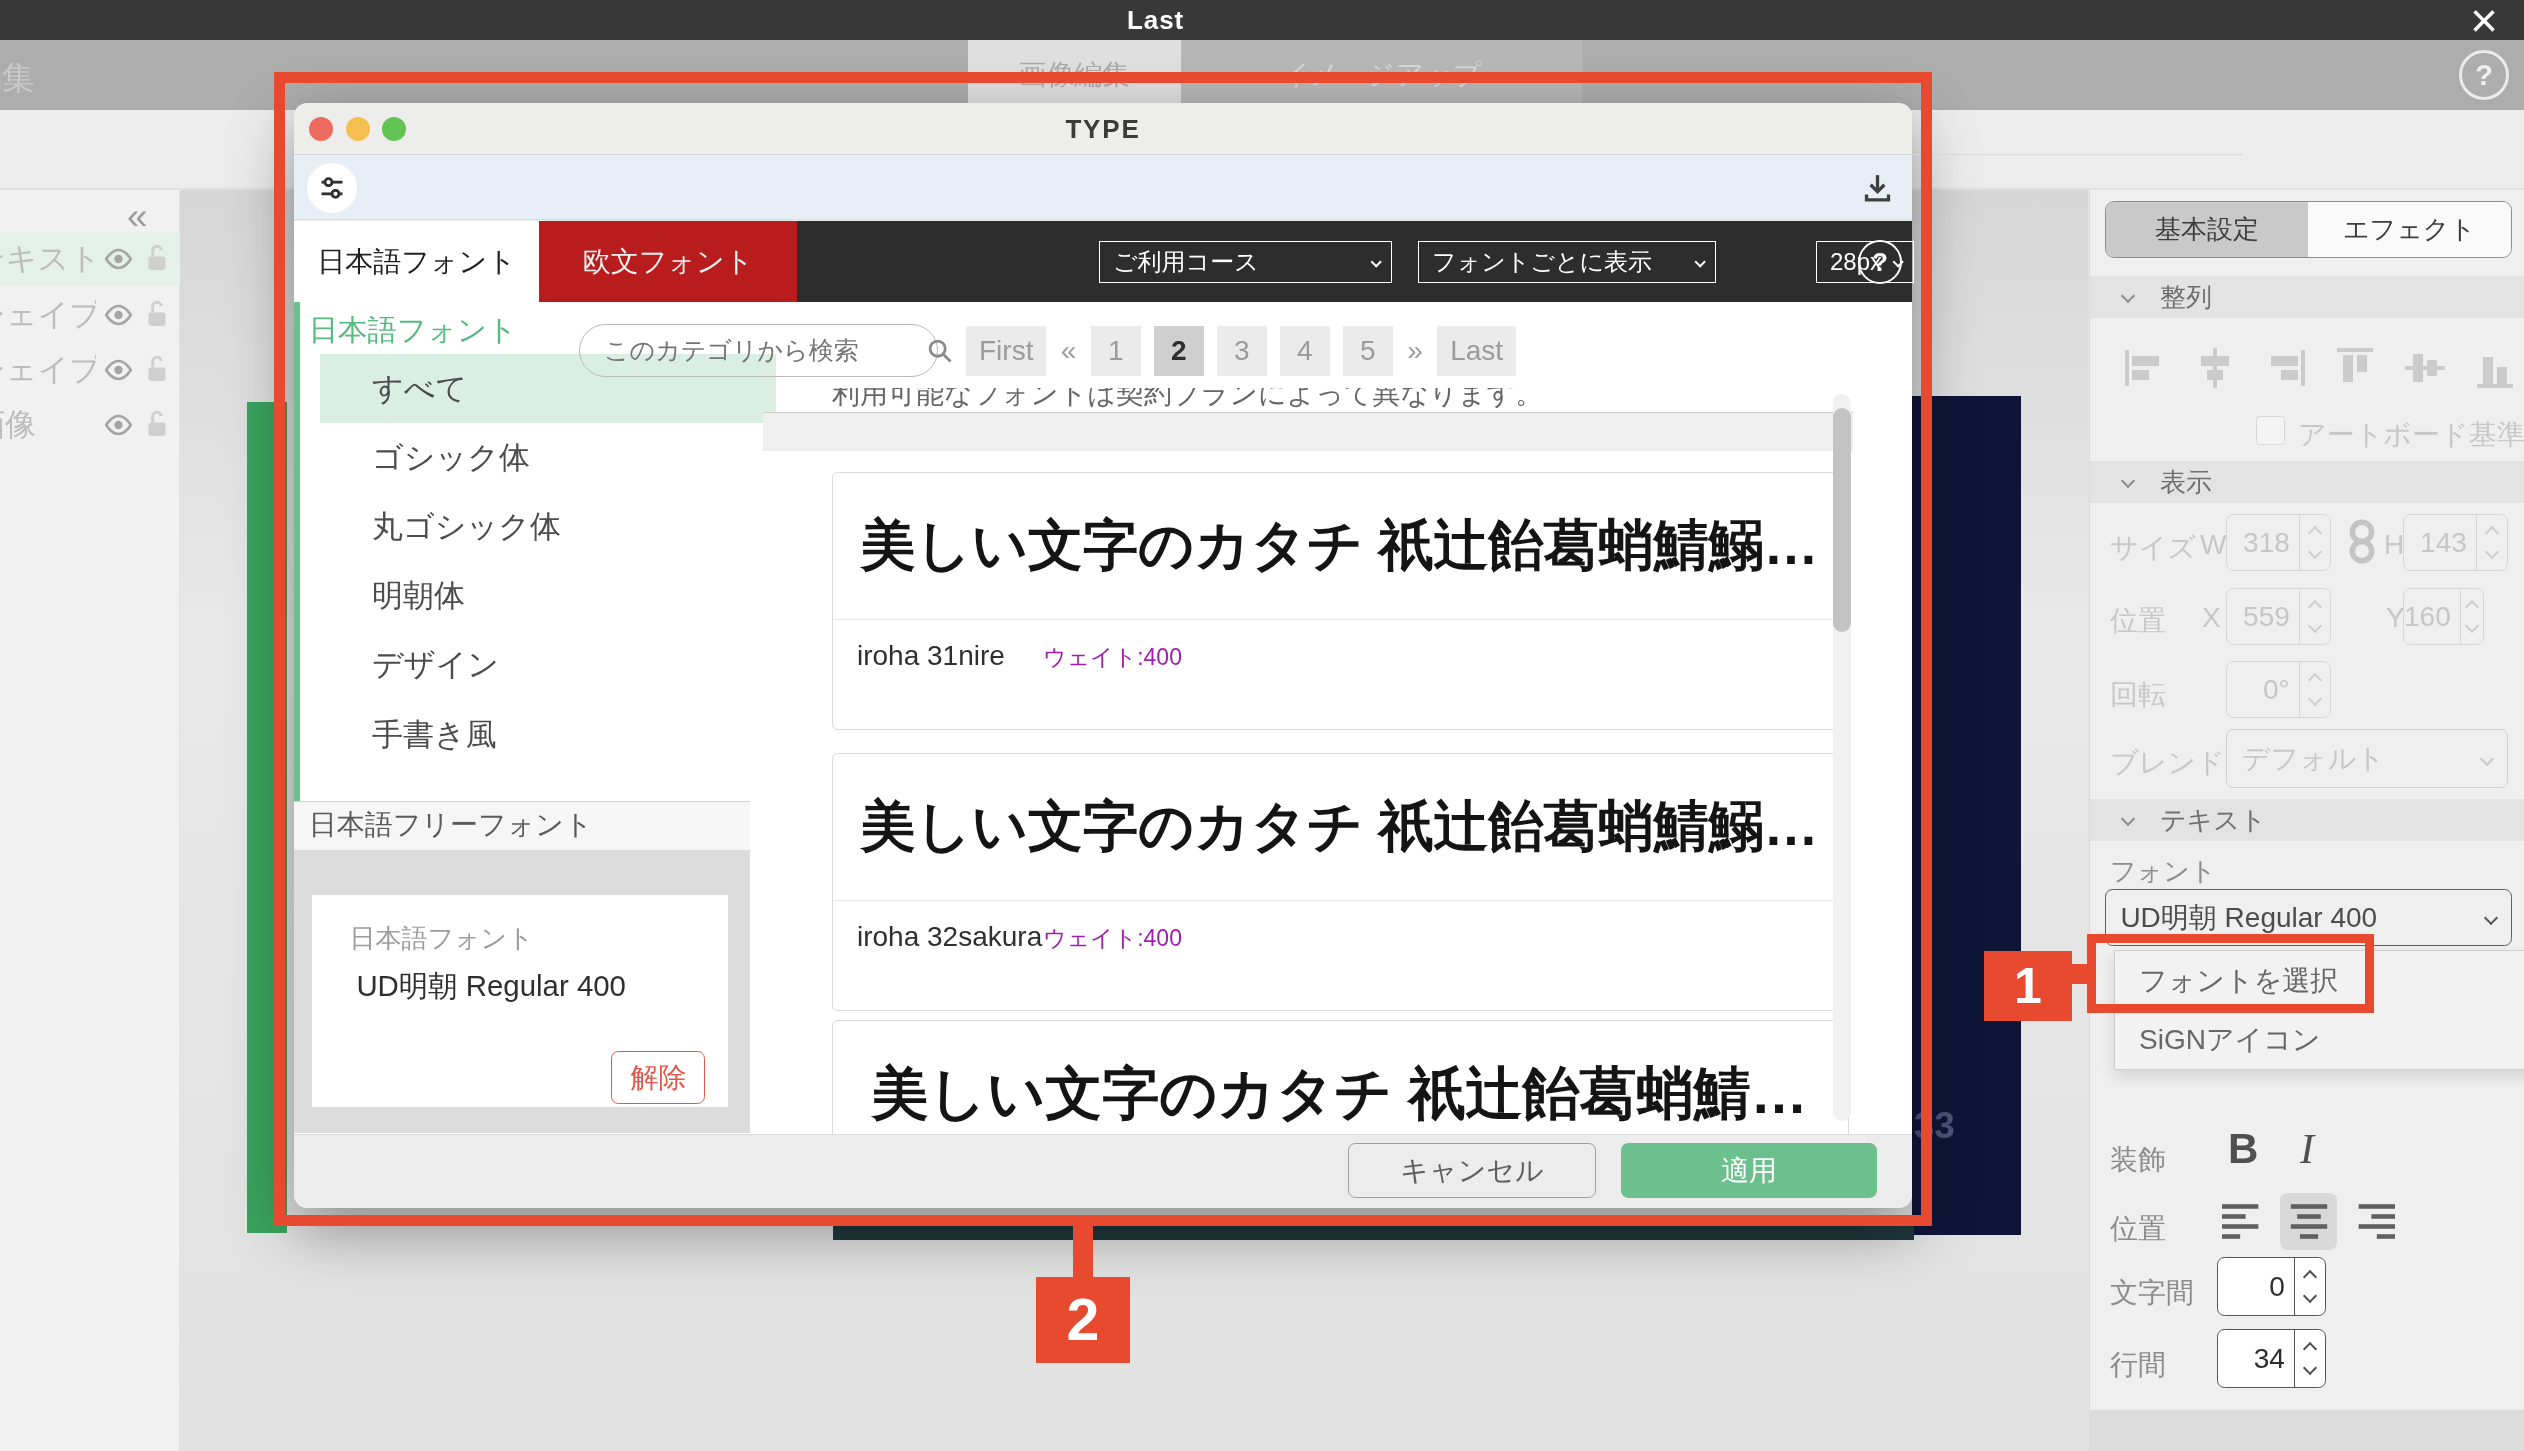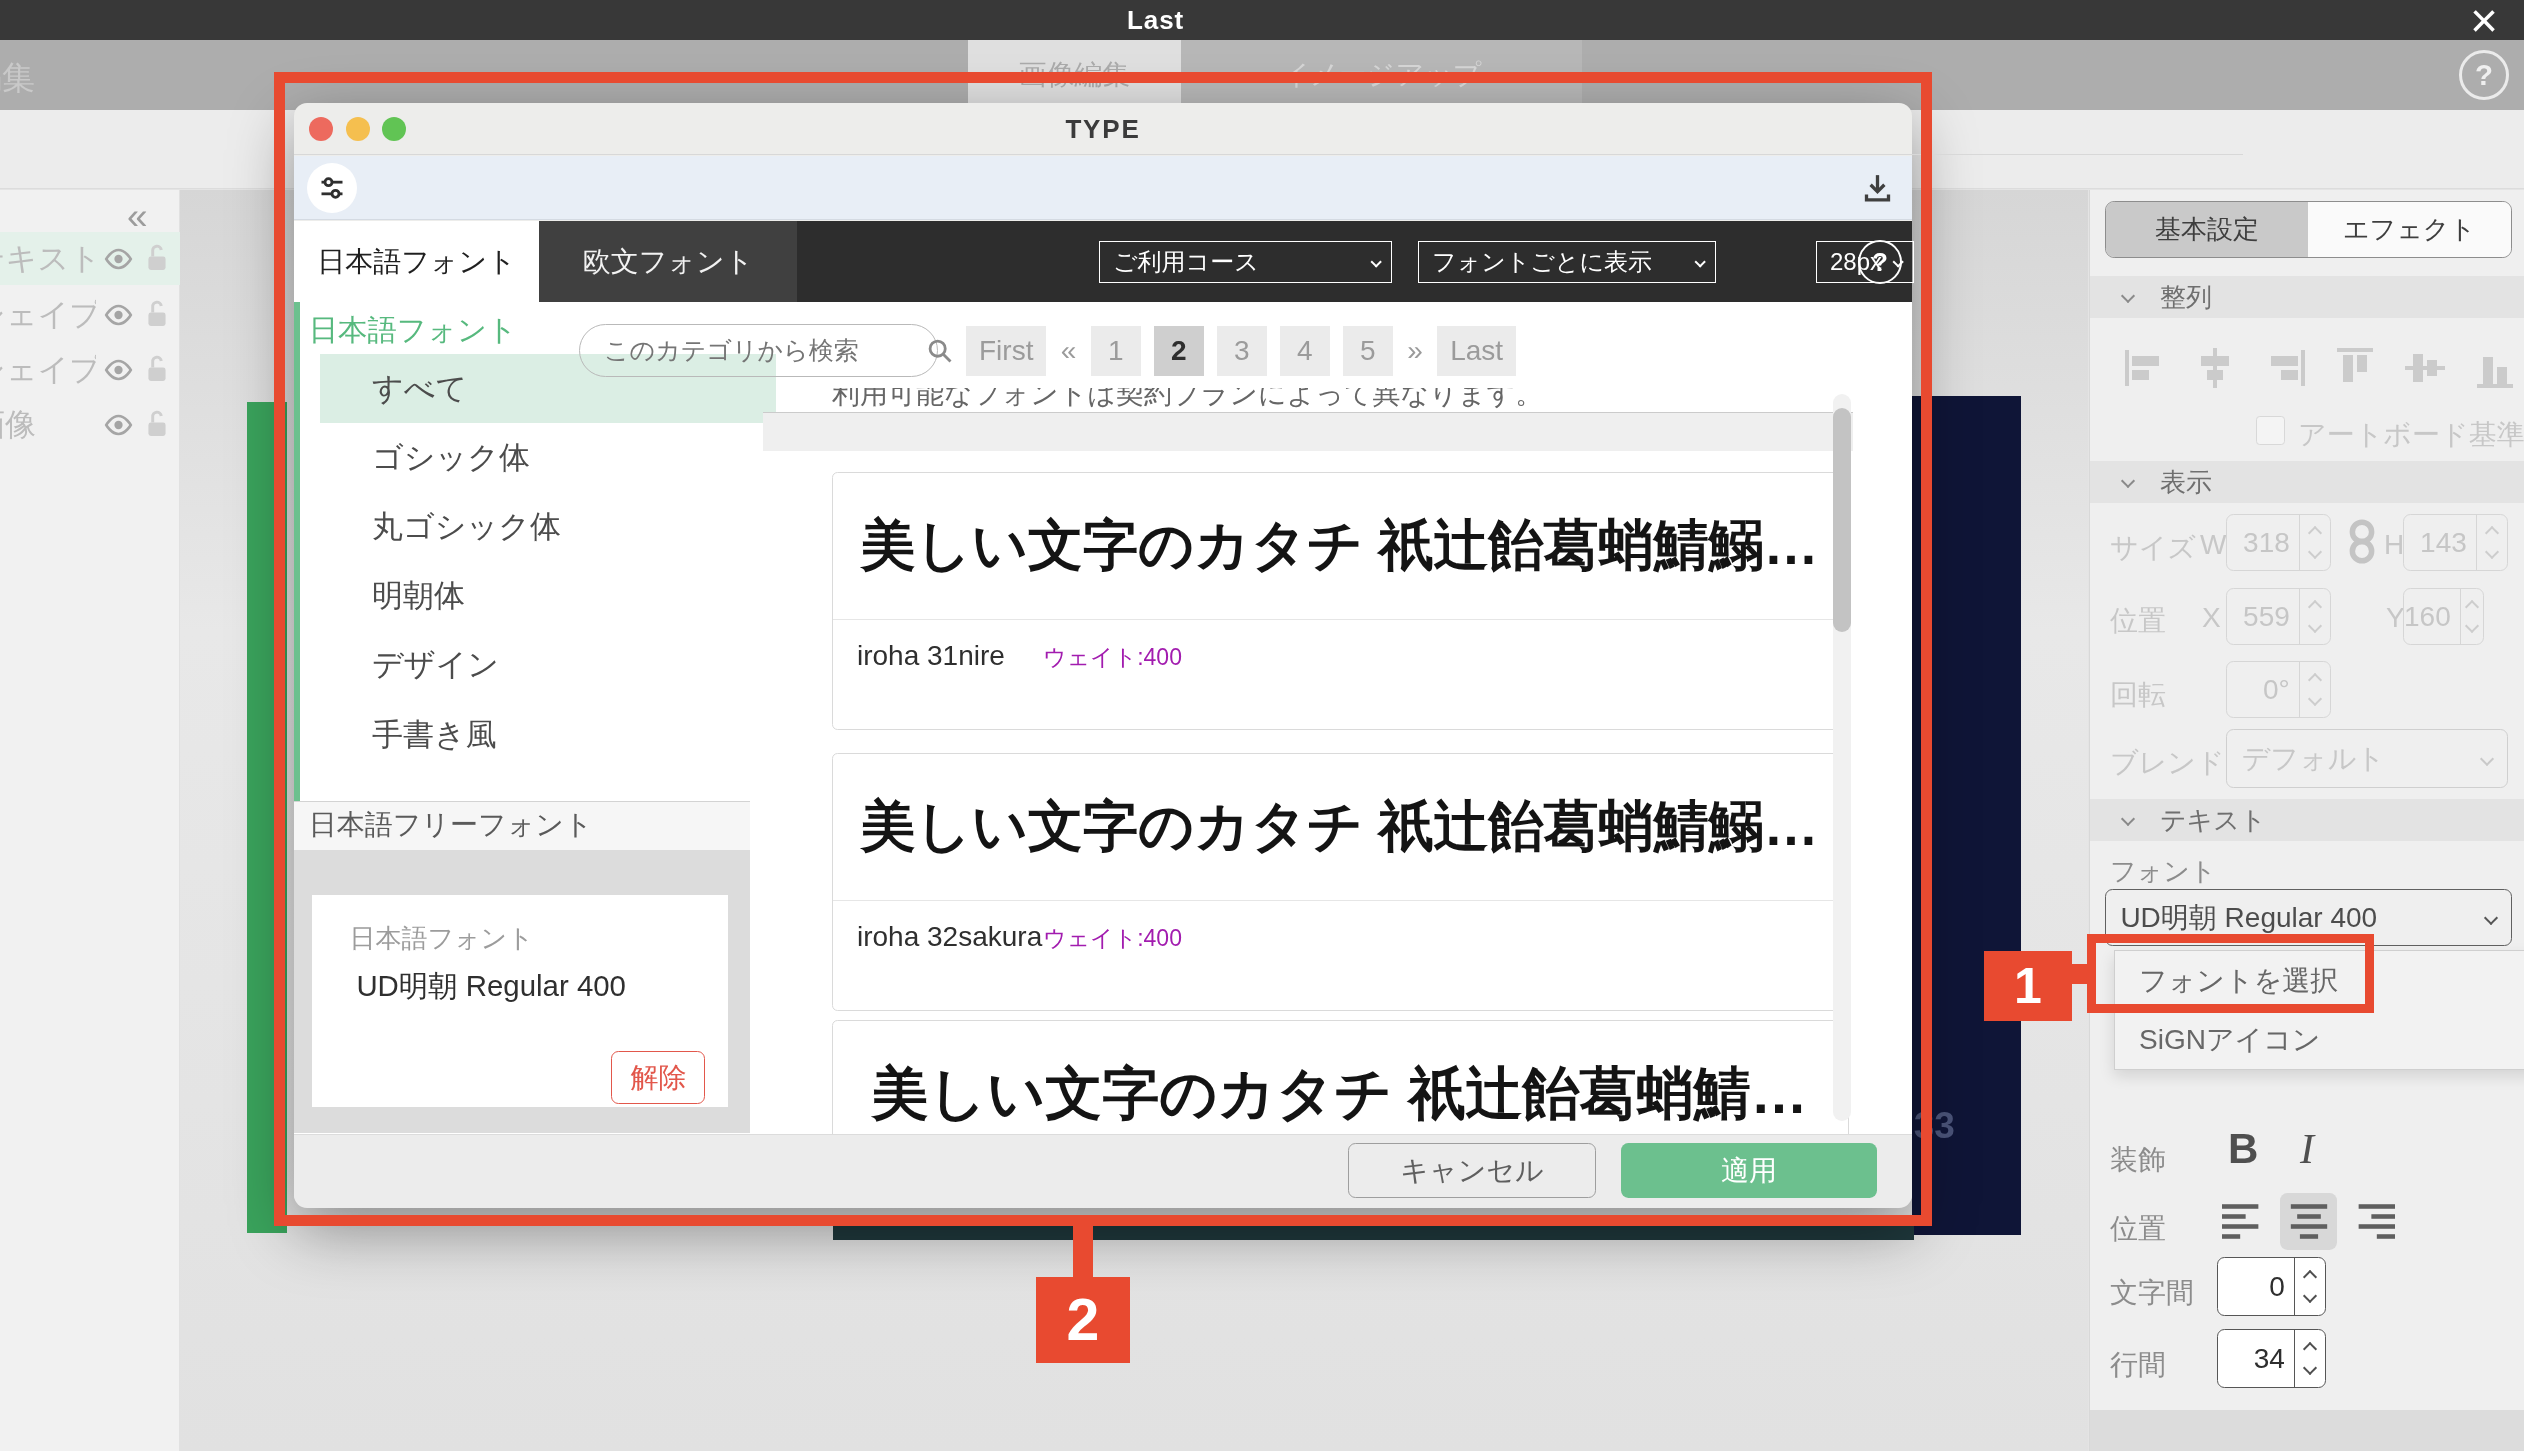--- a/index.html
+++ b/index.html
@@ -79,21 +79,21 @@
   
   .dialog { left:294px; top:103px; width:1618px; height:1104px; background:#ededeb; border-radius:13px; box-shadow:0 22px 64px rgba(0,0,0,.4); z-index:10; }
   .dlg-titlebar { position:absolute; left:0; top:0; width:1949px; height:52px; border-bottom:1.8px solid #d8d8d8; }
   .light { position:absolute; top:14px; width:24px; height:24px; border-radius:50%; }
   .dlg-title { position:absolute; left:0; top:0; width:1618px; height:52px; text-align:center; line-height:52px; font-size:26px; font-weight:bold; letter-spacing:1.8px; color:#3b3b3b; }
   .dlg-toolbar { position:absolute; left:0; top:53px; width:1618px; height:64px; background:#e8eef6; border-bottom:1.8px solid #d4dae2; }
   .circle-btn { position:absolute; left:13px; top:7.4px; width:50px; height:50px; background:#fff; border-radius:50%; }
   .dlg-tabs { position:absolute; left:0; top:118px; width:1618px; height:81px; background:#2d2d2d; }
   .dtab { position:absolute; top:0; height:81px; font-size:28px; display:flex; align-items:center; justify-content:center; }
   .dtab.jp { left:0; width:245px; background:#fff; color:#1f1f1f; }
-  .dtab.latin { left:245px; width:258px; background:#404040; color:#f2f2f2; }
+  .dtab.latin { left:245px; width:258px; background:#b91c1c; color:#f2f2f2; }
   .dselect { position:absolute; top:20px; height:42px; border:1.8px solid #fff; color:#fff; font-size:24px; display:flex; align-items:center; padding-left:13px; }
   .dselect .chev { margin-left:auto; margin-right:11px; color:#fff; width:8.3px; height:8.3px; }
   .dlg-help { position:absolute; left:1564px; top:19.3px; width:44px; height:44px; border:2.8px solid #fff; border-radius:50%; color:#fff; font-size:26px; font-weight:bold; }
   .dlg-content { position:absolute; left:0; top:199px; width:1618px; height:832px; background:#fff; overflow:hidden; }
   .green-stripe { position:absolute; left:0; top:0; width:5.5px; height:552px; background:#6cc08e; }
   .sb-header { position:absolute; left:14.7px; top:9.2px; font-size:29.4px; color:#57b97e; }
   .cat { position:absolute; left:0; width:456px; height:69px; font-size:31px; color:#4c4c4c; line-height:69px; padding-left:52px;margin-left:26px; }
   .cat.sel { background:#dbeee4; }
   .free-header { position:absolute; left:0; top:499px; width:456px; height:50px; background:#f6f6f6; border-top:1.8px solid #d3d3d3; border-bottom:1.8px solid #d3d3d3; font-size:28px; color:#5a5a5a; line-height:46px; padding-left:14.7px; }
   .free-area { position:absolute; left:0; top:548px; width:456px; height:283px; background:#dcdcdc; }

